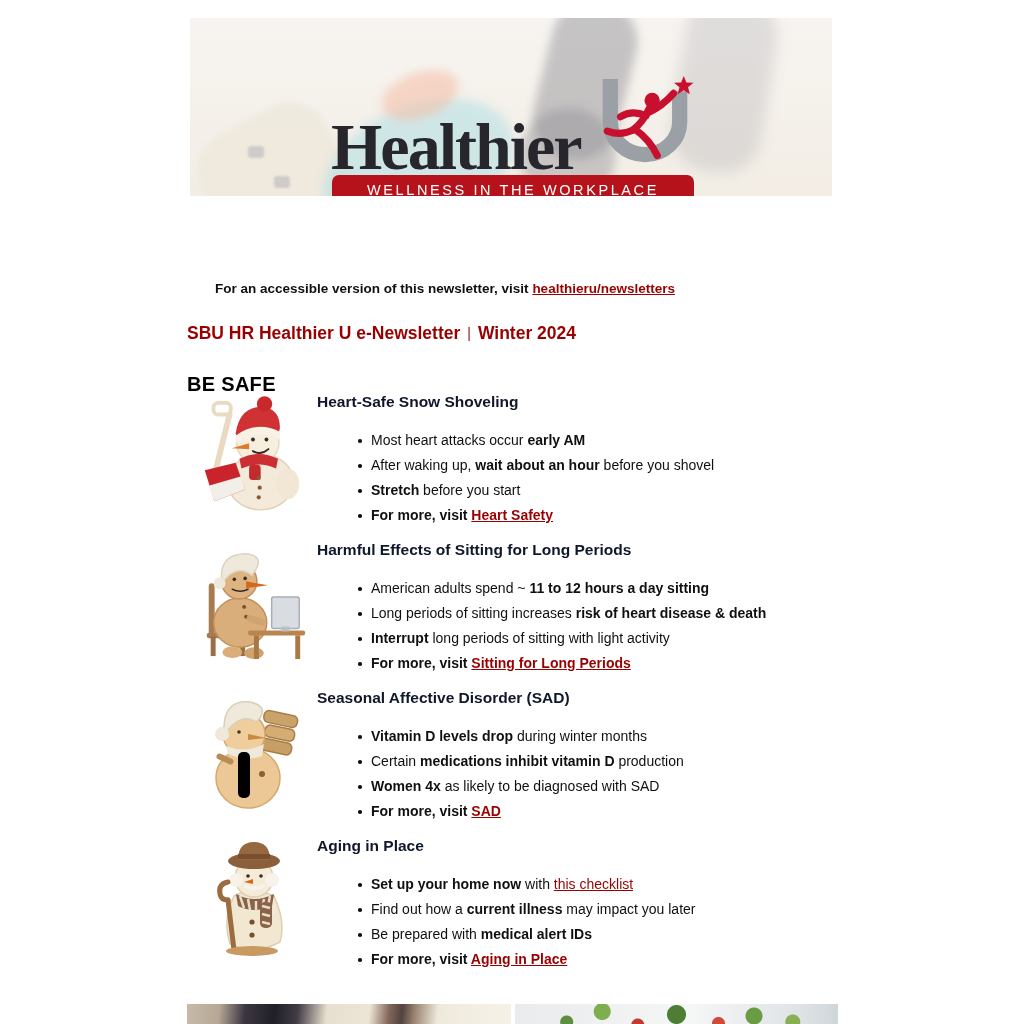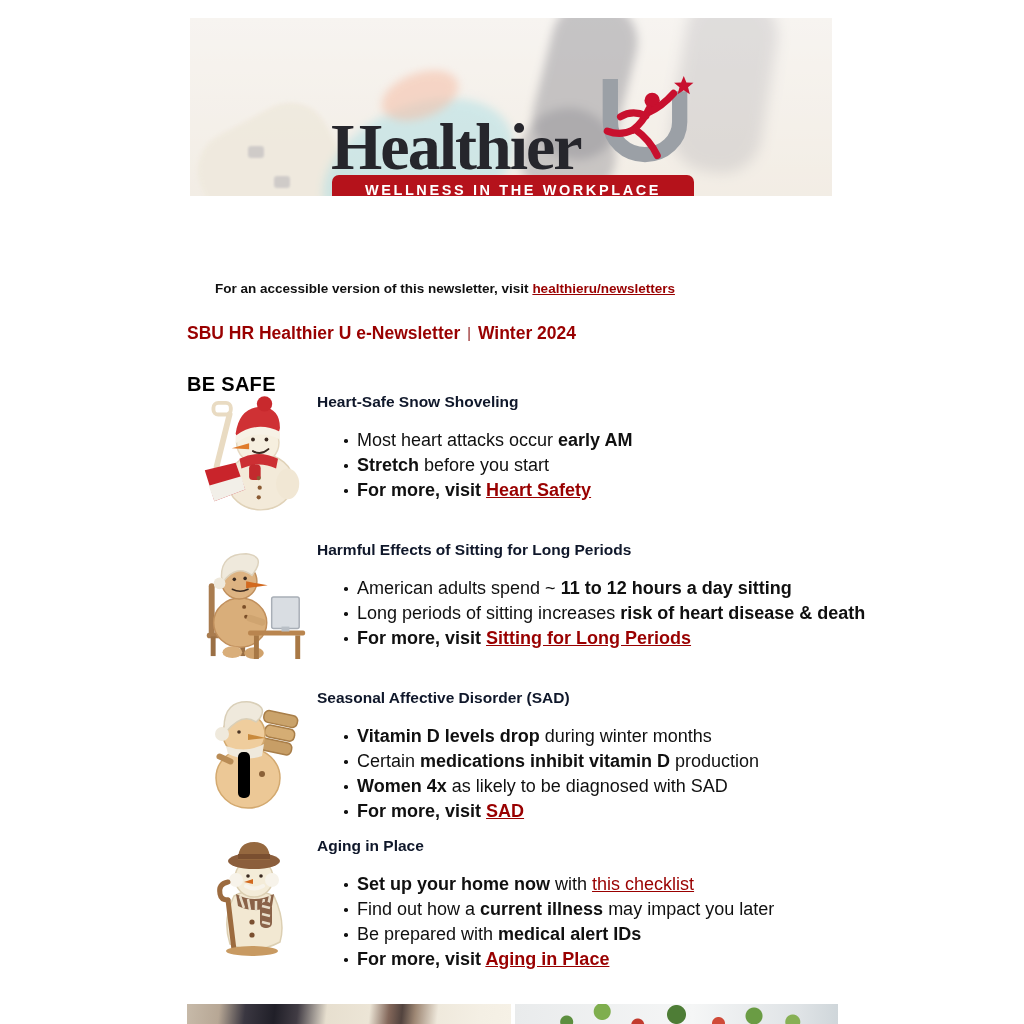--- a/index.html
+++ b/index.html
@@ -27,37 +27,37 @@
   .wash{position:absolute;inset:0;background:rgba(255,255,255,.42);}
   .brand{
     position:absolute;left:141px;top:96px;
     font-family:"Liberation Serif", serif;font-weight:bold;
     font-size:66px;line-height:1;letter-spacing:-2px;color:#26262c;
   }
   .ulogo{position:absolute;left:404px;top:56px;width:102px;height:104px;}
   .tagline{
     position:absolute;left:142px;top:157px;width:362px;height:30px;
     background:#b5121b;border-radius:7px;color:#ffffff;
-    font-weight:bold;font-size:14.5px;letter-spacing:2.6px;
+    font-weight:normal;font-size:14.5px;letter-spacing:2.6px;
     display:flex;align-items:center;justify-content:center;text-align:center;
   }
   
   .note{position:absolute;left:187px;top:267px;font-size:13.5px;font-weight:bold;color:#101010;margin-left:28px;}
   .note a{color:#990000;}
   .issue{position:absolute;left:187px;top:308px;font-size:17.5px;font-weight:bold;color:#990000;}
   .issue .sep{font-weight:normal;font-size:14px;margin:0 7px;color:#8a0f0f;position:relative;top:-1px;}
   .besafe{position:absolute;left:187px;top:360px;font-size:20px;font-weight:bold;color:#000;letter-spacing:.3px;}
   .sections{position:absolute;left:187px;top:392px;width:660px;}
   .section{display:flex;height:148px;}
   .ill{width:130px;flex:0 0 130px;display:flex;justify-content:center;align-items:flex-start;}
   .ill svg{margin-top:2px;}
   .sec-body{flex:1;}
   .sec-title{font-size:15.5px;font-weight:bold;color:#0f172a;margin:1px 0 17px 0;}
   .sec-body ul{list-style:none;margin:0;padding:0 0 0 40px;}
-  .sec-body li{position:relative;font-size:18px;line-height:25px;color:#101010;white-space:nowrap;}
+  .sec-body li{position:relative;font-size:14px;line-height:25px;color:#101010;white-space:nowrap;margin-left:14px;}
   .sec-body li::before{content:"";position:absolute;left:-13px;top:11px;width:3.5px;height:3.5px;border-radius:50%;background:#111;}
   .bold{font-weight:bold;}
   a{color:#990000;text-decoration:underline;cursor:pointer;}
   
   .previews{position:absolute;left:187px;top:1004px;width:651px;height:30px;display:flex;gap:4px;}
   .pleft{width:324px;height:100%;
     background:linear-gradient(96deg,#c7baa9 0%,#b7a795 10%,#3a3741 18%,#201f28 27%,#413c44 34%,#e7dfcf 43%,#ece5d6 56%,#83675a 62%,#52433e 66%,#9d8673 70%,#efe9dc 77%,#f4efe4 90%,#f6f1e6 100%);
   }
   .pright{flex:1;height:100%;
     background:
@@ -136,20 +136,21 @@
         <rect x="15" y="8" width="18" height="12" rx="5" fill="none" stroke="#e9dbc2" stroke-width="4"></rect>
         <polygon points="6,78 38,70 48,98 16,110" fill="#c9242b"></polygon>
         <polygon points="10,94 44,84 48,98 16,110" fill="#f2efe8"></polygon>
         <ellipse cx="92" cy="92" rx="12" ry="16" fill="#f1e7d4"></ellipse>
       </svg>
     </div>
     <div class="sec-body">
       <h3 class="sec-title">Heart-Safe Snow Shoveling</h3>
       <ul>
           <li><span>Most heart attacks occur </span><span class="bold">early AM</span></li>
+          <li><span>After waking up, </span><span class="bold">wait about an hour</span><span> before you shovel</span></li>
           <li><span class="bold">Stretch</span><span> before you start</span></li>
           <li><span class="bold">For more, visit </span><a class="bold">Heart Safety</a></li>
         </ul>
     </div>
   </div>
 
   <div class="section">
     <div class="ill">
       <svg width="120" height="118" viewBox="0 0 120 120">
         <rect x="16" y="42" width="6" height="52" rx="3" fill="#a97c4f"></rect>
@@ -174,20 +175,21 @@
         <rect x="104" y="95" width="5" height="24" fill="#a87845"></rect>
         <rect x="80" y="56" width="28" height="32" rx="2" fill="#d9dde2" stroke="#a8aeb6" stroke-width="1.5"></rect>
         <rect x="90" y="86" width="8" height="5" fill="#b9bfc6"></rect>
       </svg>
     </div>
     <div class="sec-body">
       <h3 class="sec-title">Harmful Effects of Sitting for Long Periods</h3>
       <ul>
           <li><span>American adults spend ~ </span><span class="bold">11 to 12 hours a day sitting</span></li>
           <li><span>Long periods of sitting increases </span><span class="bold">risk of heart disease &amp; death</span></li>
+          <li><span class="bold">Interrupt</span><span> long periods of sitting with light activity</span></li>
           <li><span class="bold">For more, visit </span><a class="bold">Sitting for Long Periods</a></li>
         </ul>
     </div>
   </div>
 
   <div class="section">
     <div class="ill">
       <svg width="100" height="120" viewBox="0 0 100 120">
         <g transform="rotate(12 72 46)">
           <rect x="58" y="22" width="34" height="12" rx="5" fill="#caa36b" stroke="#a87e49" stroke-width="1.5"></rect>

